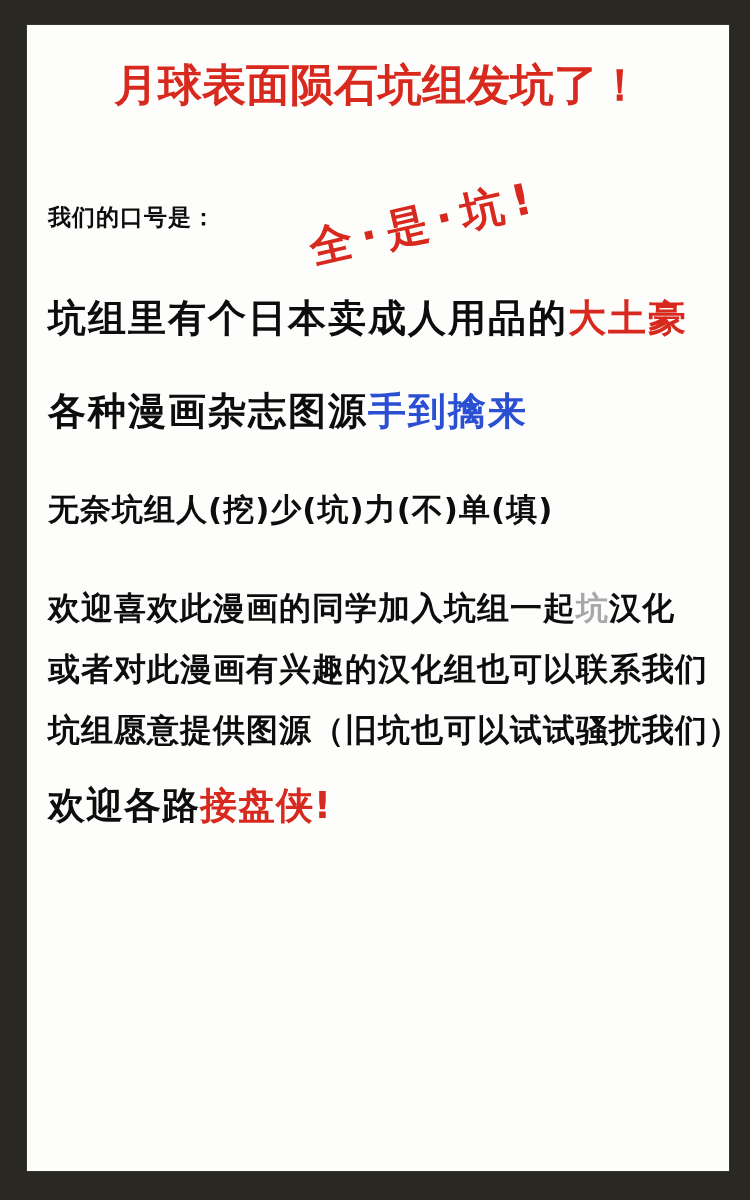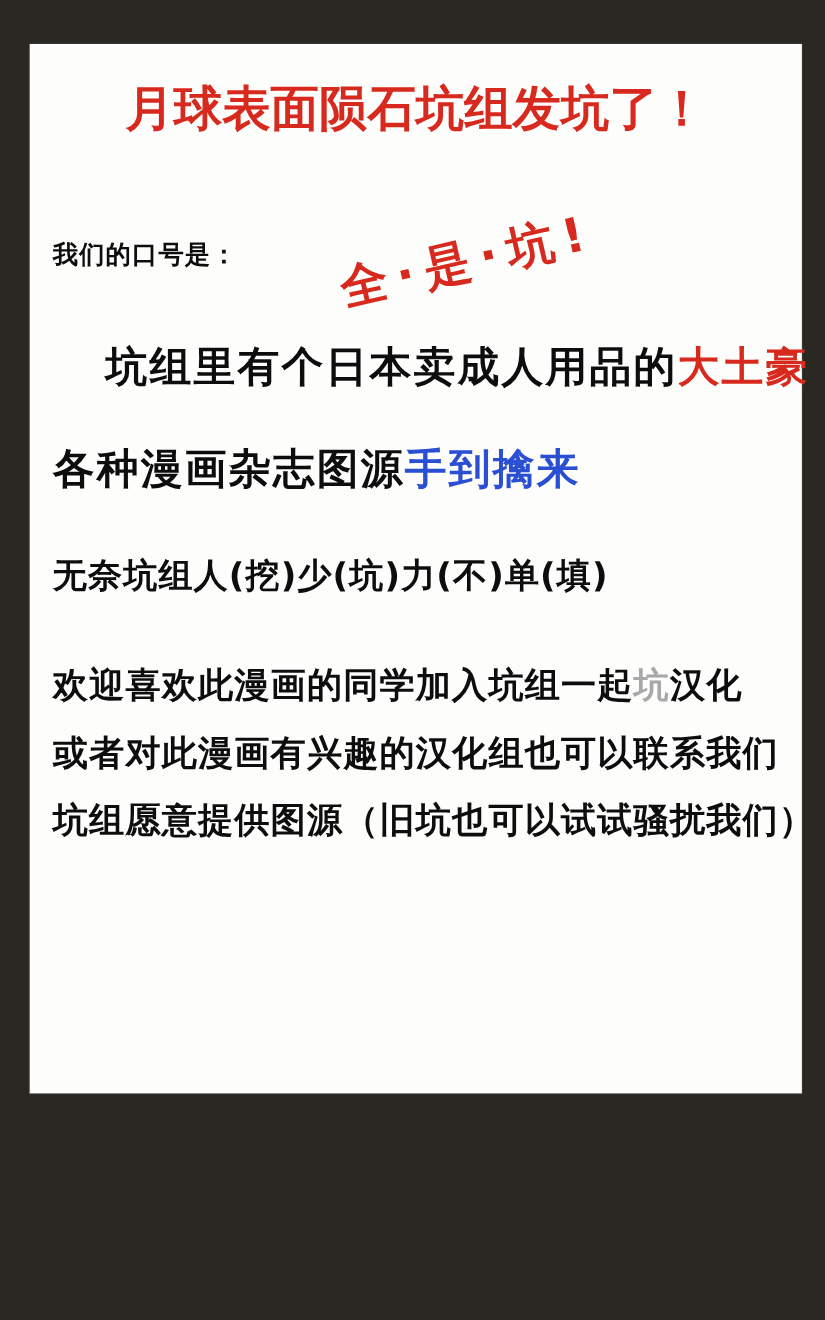--- a/index.html
+++ b/index.html
@@ -11,23 +11,23 @@
     height: 1200px;
     background: var(--bg, #2a2823);
     overflow: hidden;
     font-family: "DejaVu Sans", "Liberation Sans", sans-serif;
     font-weight: 700;
     position: relative;
   }
   .paper {
     position: absolute;
     left: 27px;
-    top: 40px;
+    top: 25px;
     width: 702px;
-    height: 954px;
+    height: 1146px;
     background: var(--paper, #fdfdfc);
     box-shadow: 0 0 0 1px rgba(255,255,255,0.06);
   }
   .abs {
     position: absolute;
     white-space: nowrap;
     line-height: 1;
   }
   .notice-title {
     left: 0;
@@ -53,21 +53,20 @@
     color: var(--red, #d8291e);
     transform: rotate(-13deg);
     transform-origin: 0 100%;
   }
   .line-tycoon {
     left: 21px;
     top: 274px;
     font-size: 38px;
     letter-spacing: 2px;
     color: var(--black, #0d0d0d);
-    margin-left: 48px;
   }
   .line-sources {
     left: 21px;
     top: 367px;
     font-size: 38px;
     letter-spacing: 2px;
     color: var(--black, #0d0d0d);
   }
   .line-shortage {
     left: 21px;
@@ -117,14 +116,17 @@
   <div class="abs recruit-paragraph">
     <div>
       <span>欢迎喜欢此漫画的同学加入坑组一起</span><span class="gray-text">坑</span><span>汉化</span>
     </div>
     <div>或者对此漫画有兴趣的汉化组也可以联系我们</div>
     <div>坑组愿意提供图源（旧坑也可以试试骚扰我们）</div>
   </div>
 
   <div class="abs line-shortage">无奈坑组人(挖)少(坑)力(不)单(填)</div>
 
+  <div class="abs line-final">
+    <span>欢迎各路</span><span class="red-text">接盘侠!</span>
+  </div>
 
 </div>
 
 </body></html>

